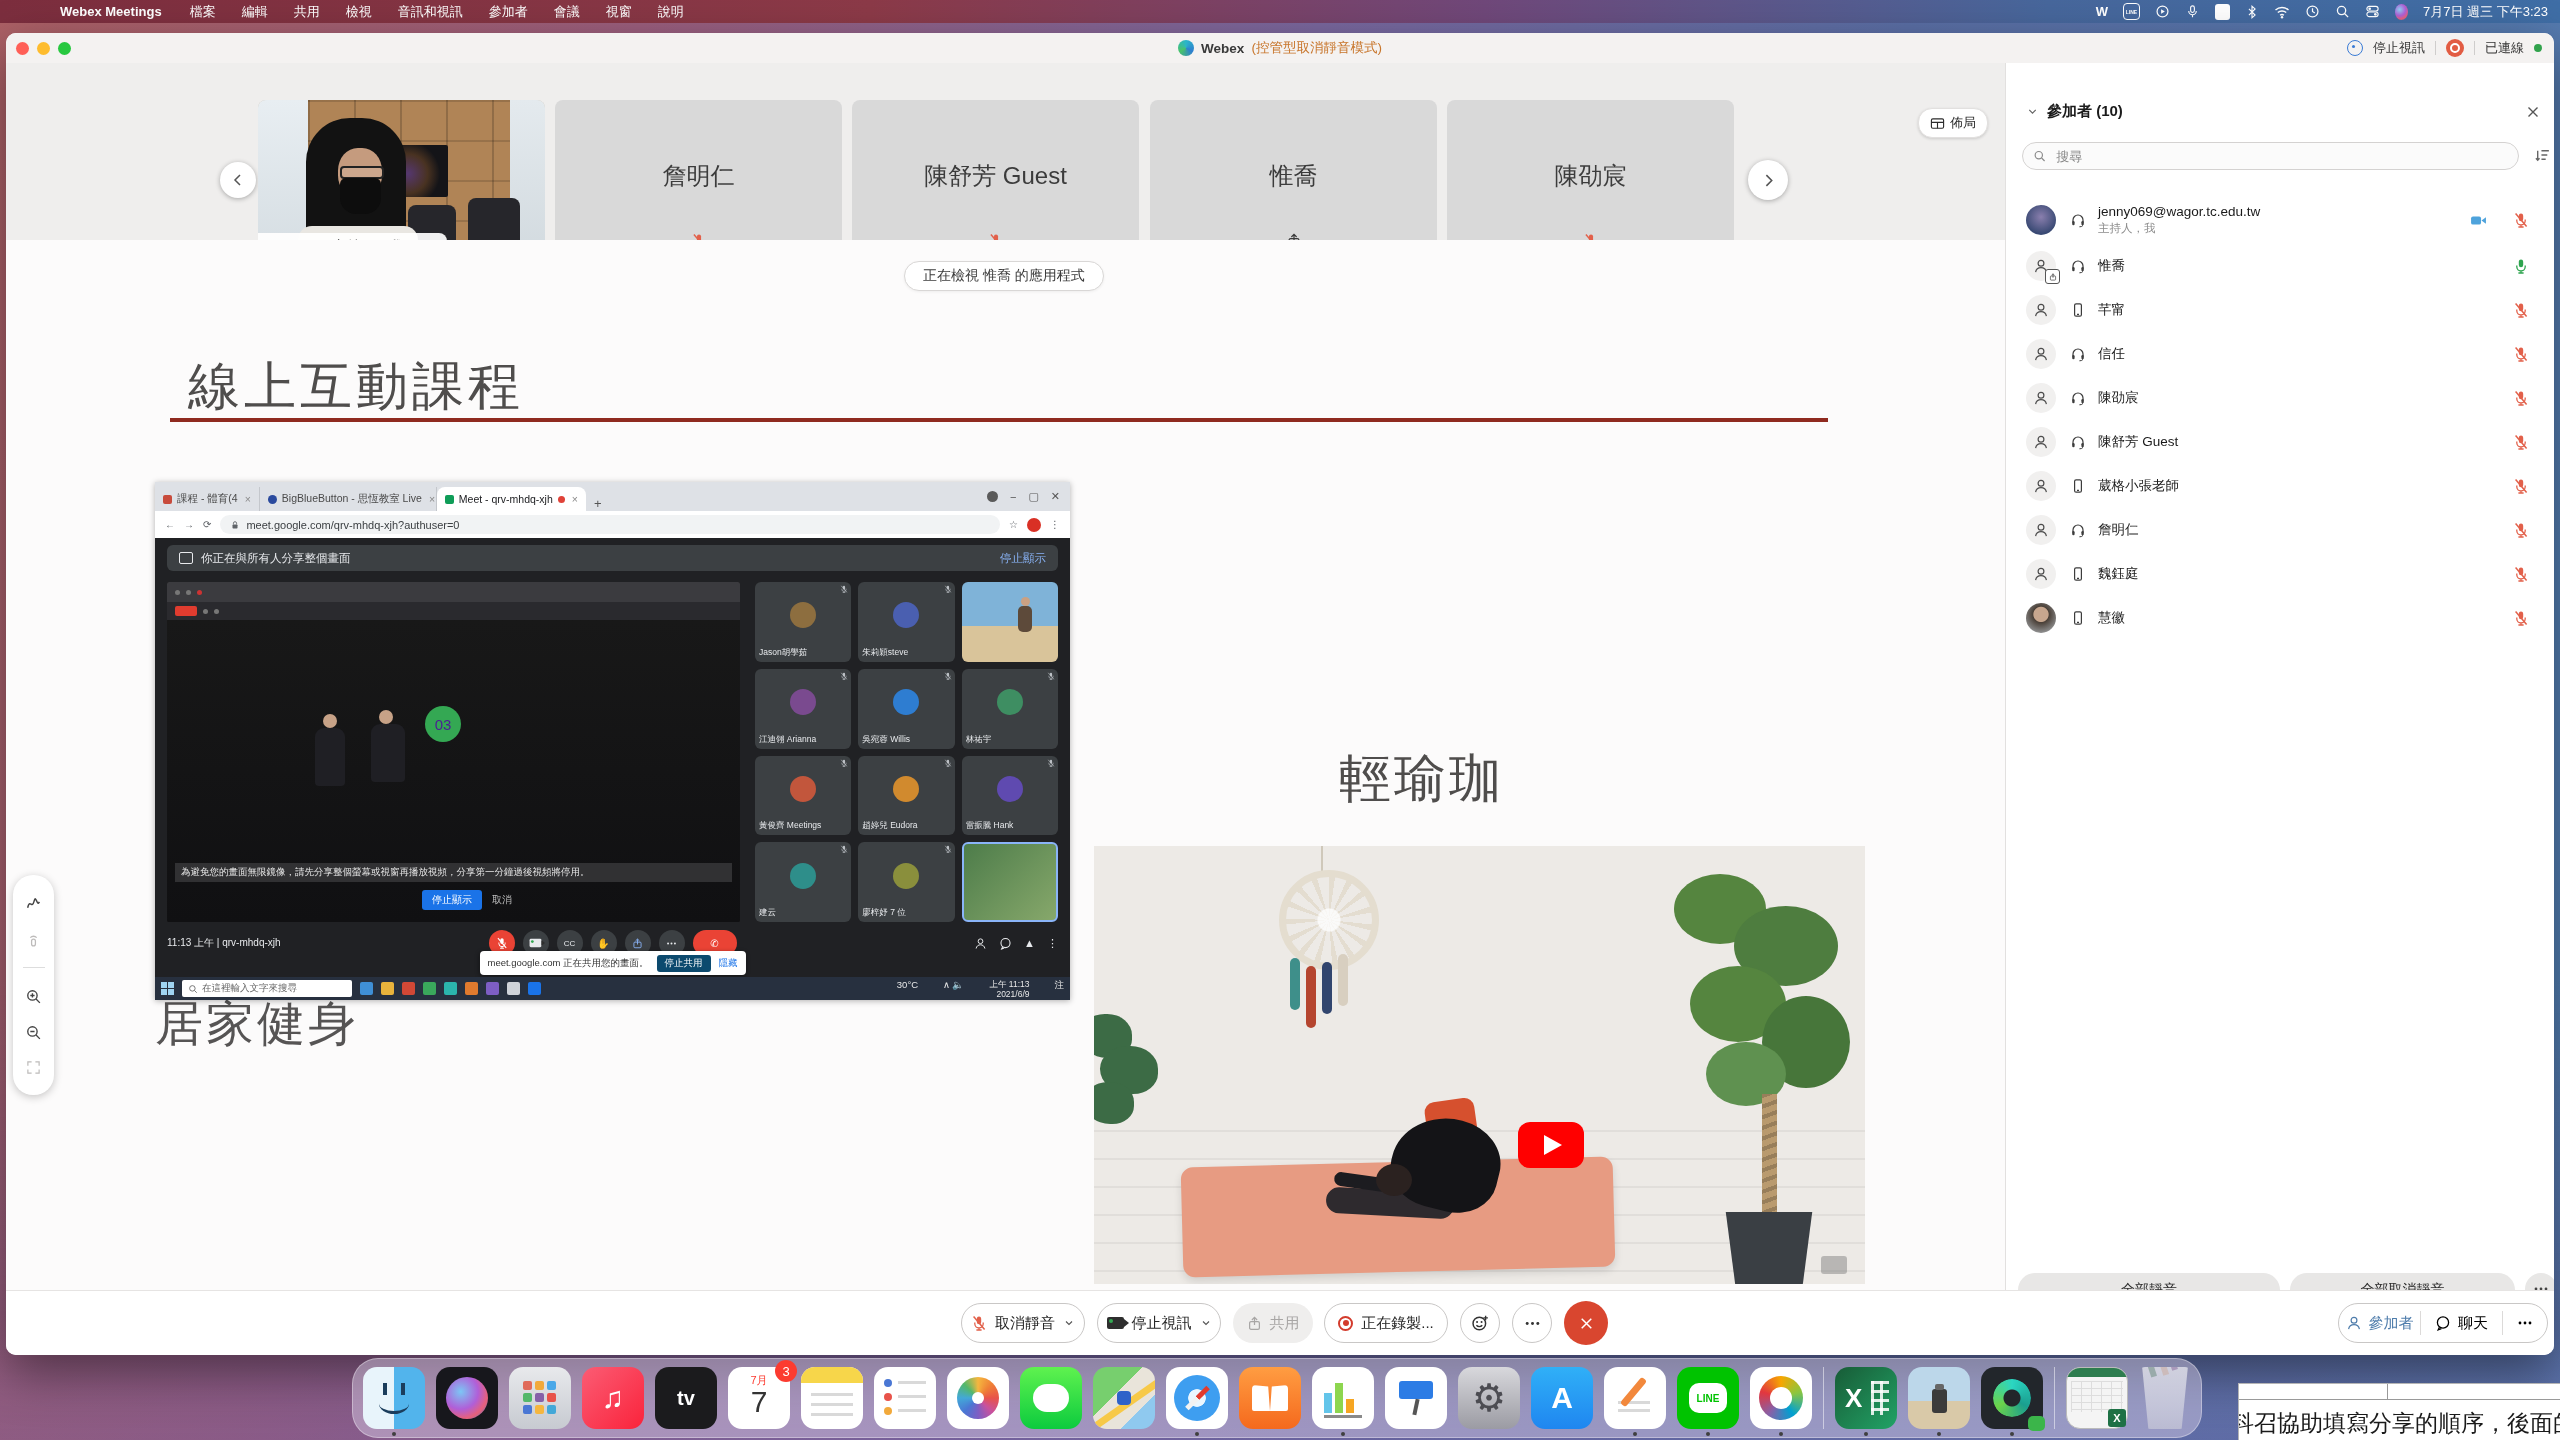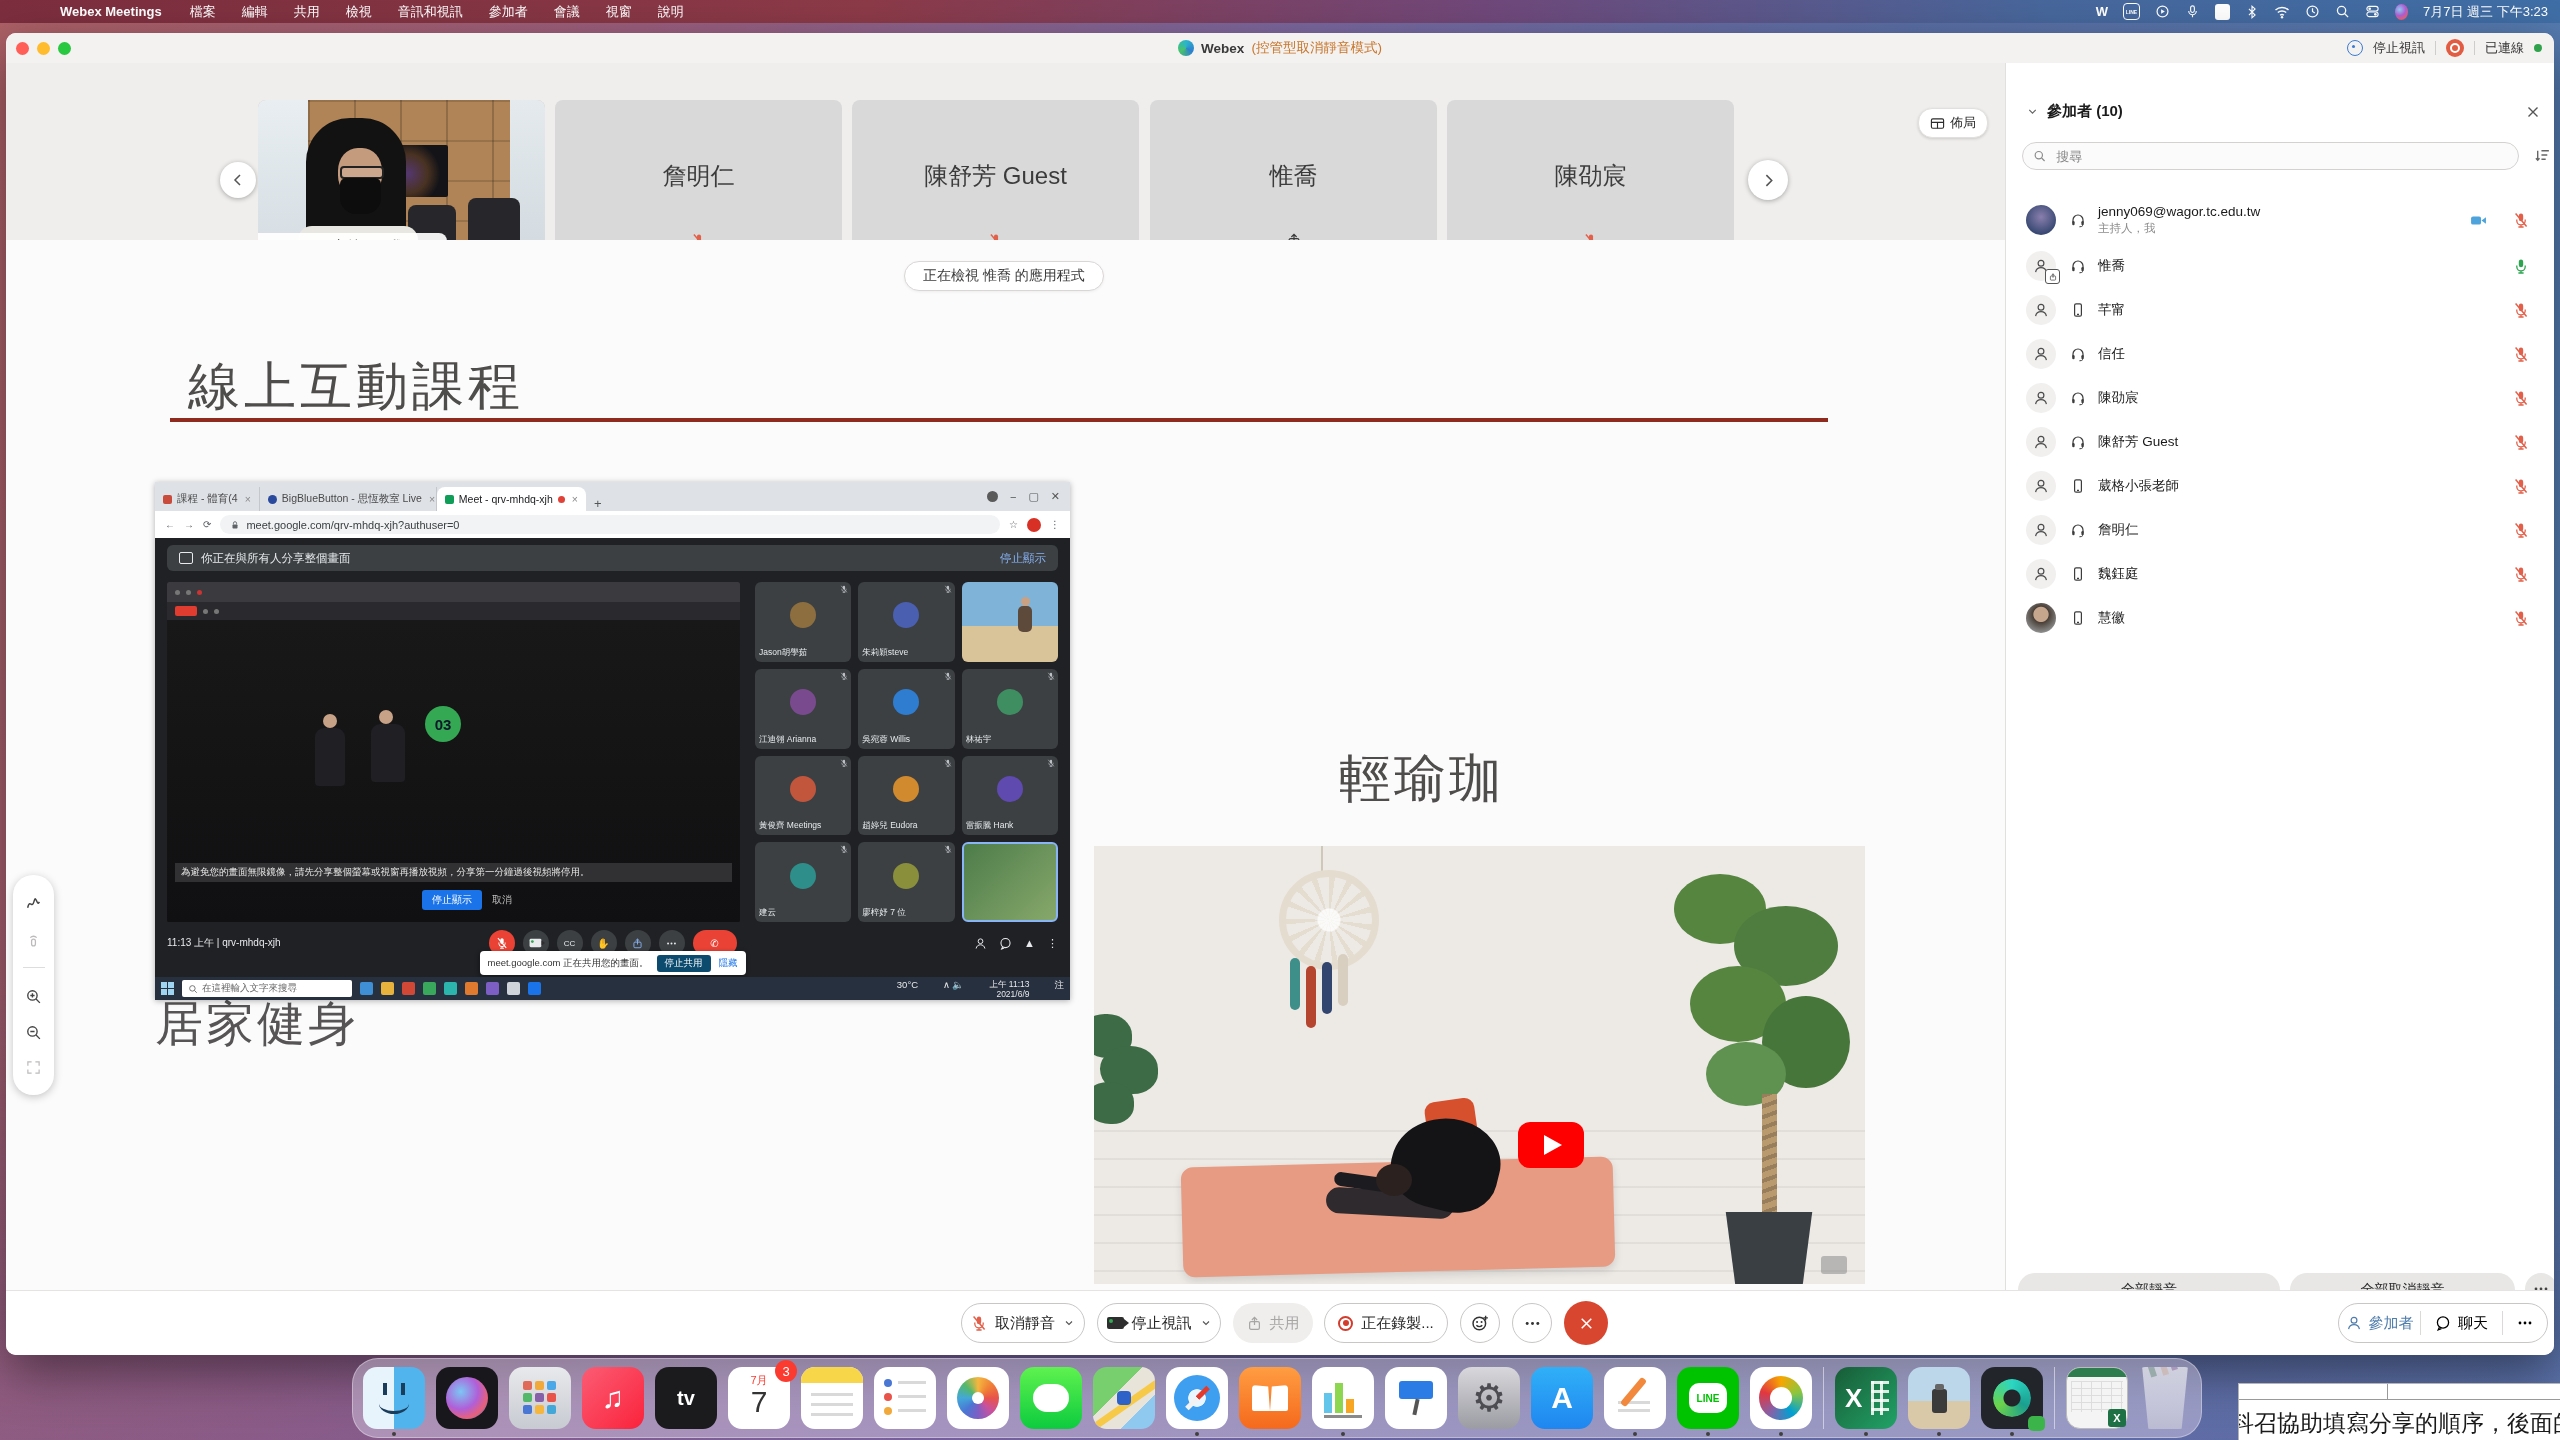--- a/index.html
+++ b/index.html
@@ -101,22 +101,22 @@
   .mbanner .stopp{margin-left:auto;color:#8ab4f8}
   .scrico{width:12px;height:10px;border:1.5px solid #e8eaed;border-radius:2px}
   .preview{position:absolute;left:12px;top:44px;width:573px;height:340px;background:#101010;border-radius:2px;overflow:hidden}
   .pbar1{height:20px;background:#3b3b3f;display:flex;align-items:center;gap:6px;padding:0 8px}
   .pbar2{height:18px;background:#2a2a2e;display:flex;align-items:center;gap:6px;padding:0 8px}
   .pdot{width:5px;height:5px;border-radius:50%;background:#777}
   .ytbadge{width:22px;height:10px;background:#e03c2f;border-radius:2px}
   .pvideo{position:absolute;left:0;top:38px;right:0;bottom:0;background:linear-gradient(#181818,#101012)}
   .exr{position:absolute;width:30px;height:58px;background:#1f1f24;border-radius:9px 9px 4px 4px}
   .exr::before{content:"";position:absolute;left:8px;top:-14px;width:14px;height:14px;border-radius:50%;background:#c7a287}
-  .cd{position:absolute;width:36px;height:36px;border-radius:50%;background:#34a853;color:#0f172a;font-size:15px;
-    display:flex;align-items:center;justify-content:center;font-weight:700}
+  .cd{position:absolute;width:36px;height:36px;border-radius:50%;background:#34a853;color:#4c1d95;font-size:15px;
+    display:flex;align-items:center;justify-content:center;font-weight:400}
   .pcap{position:absolute;left:8px;right:8px;bottom:40px;background:rgba(55,55,58,.85);color:#e6e6e6;
     font-size:9.5px;padding:3px 6px;white-space:nowrap;overflow:hidden}
   .pbtns{position:absolute;left:255px;bottom:12px;display:flex;gap:10px;align-items:center}
   .bluebtn{background:#1a73e8;color:#fff;font-size:10px;padding:3px 10px;border-radius:3px}
   .graybtn{color:#bbb;font-size:10px}
   .mtiles{position:absolute;right:12px;top:44px;width:303px;height:340px;display:grid;
     grid-template-columns:repeat(3,1fr);grid-template-rows:repeat(4,1fr);gap:7px}
   .mtile{position:relative;background:#3c4043;border-radius:6px;overflow:hidden}
   .mtile .av{position:absolute;left:50%;top:42%;transform:translate(-50%,-50%);width:26px;height:26px;border-radius:50%}
   .mtile .mn{position:absolute;left:4px;bottom:3px;right:15px;color:#e8eaed;font-size:8.5px;white-space:nowrap;overflow:hidden}

